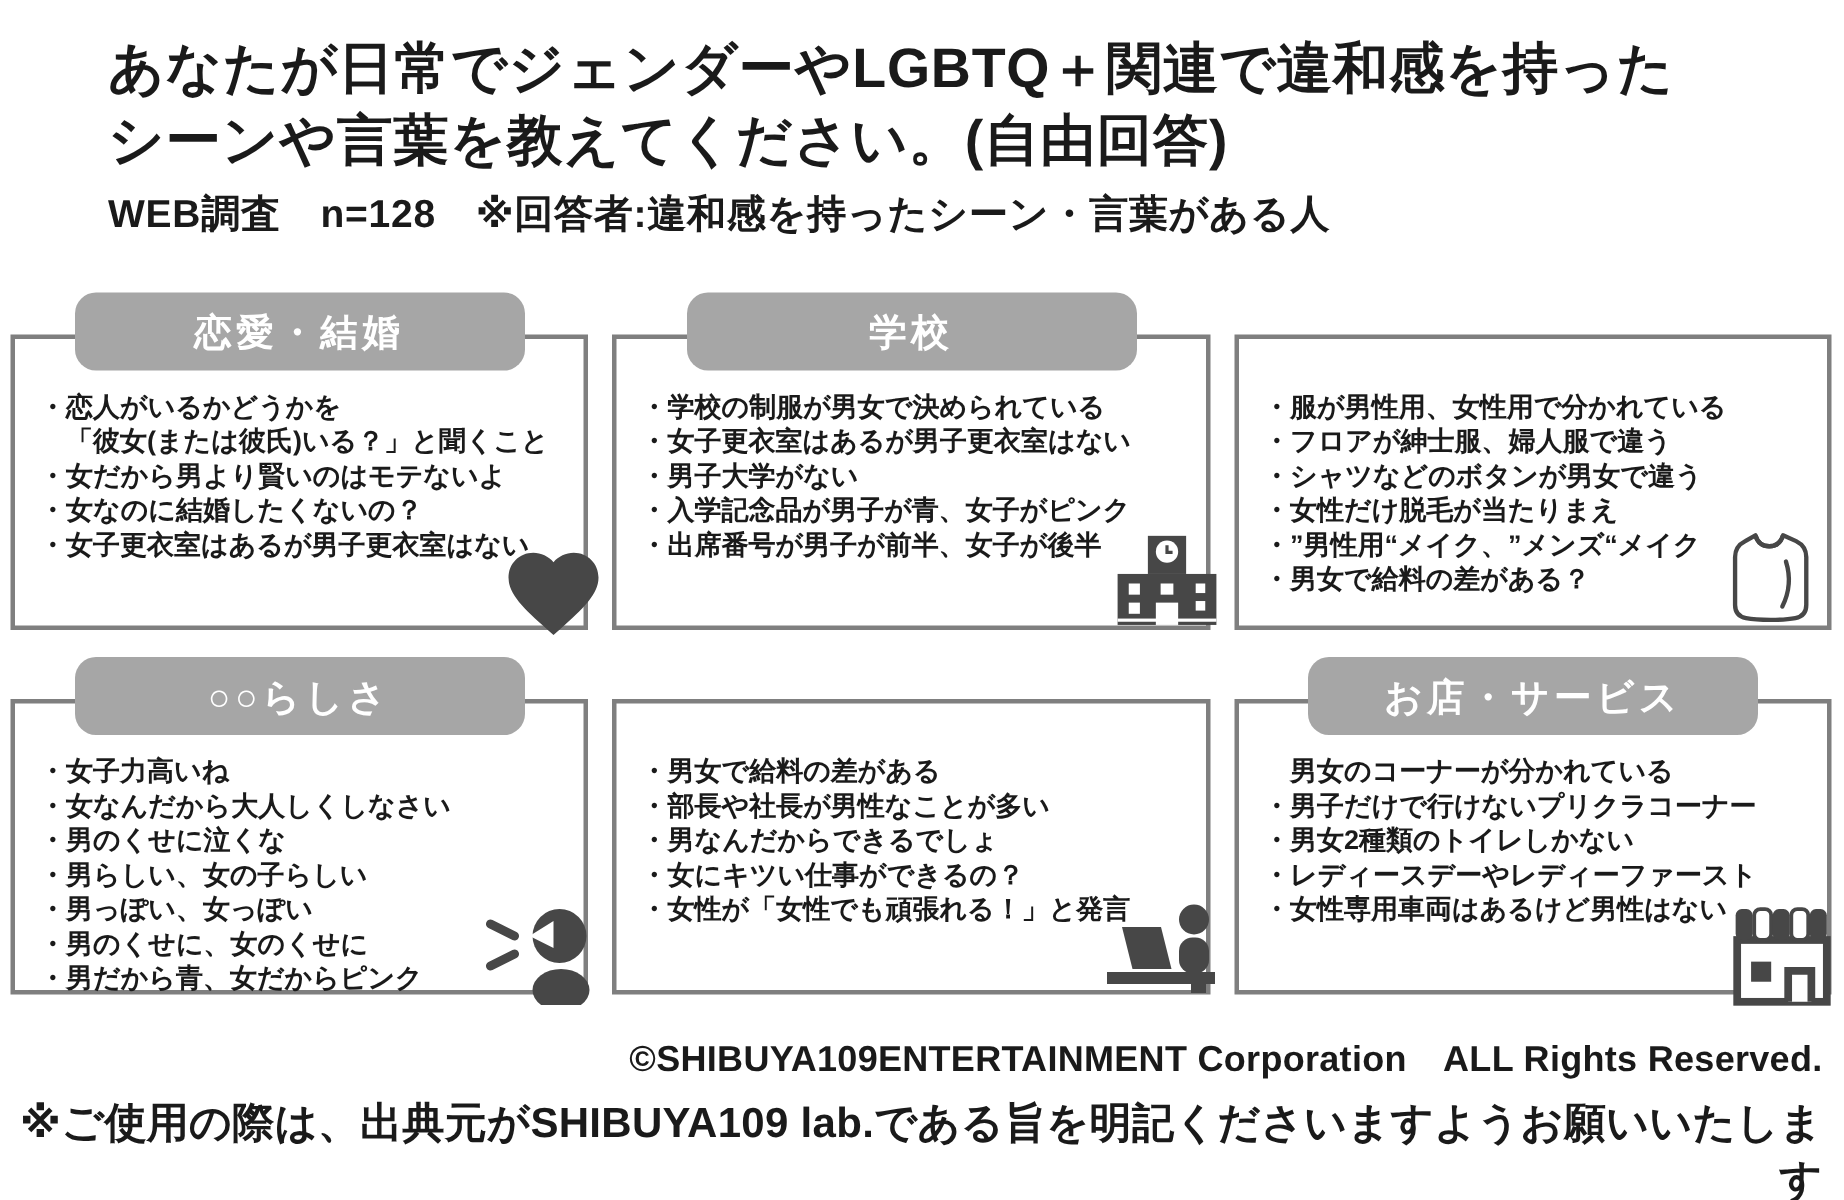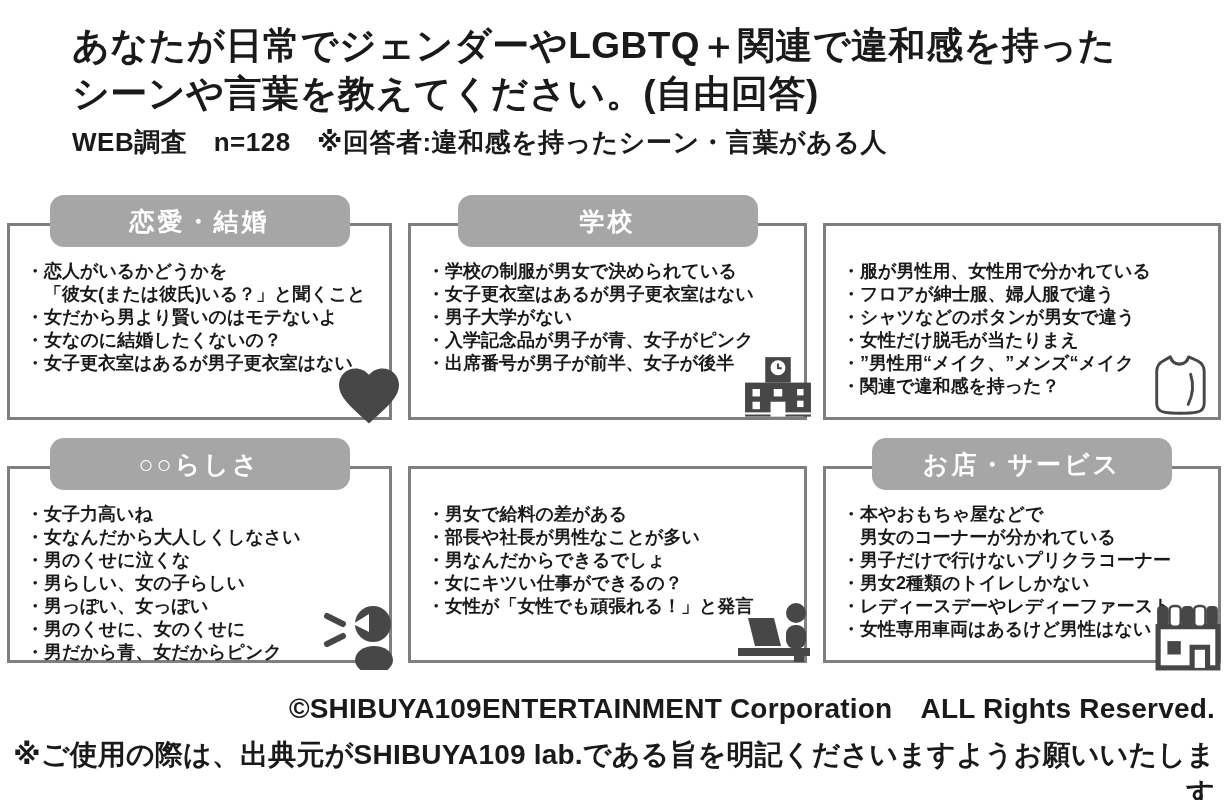--- a/index.html
+++ b/index.html
@@ -42,21 +42,21 @@
 
   .boxicon{position:absolute;z-index:3;color:var(--icon);line-height:0;}
   .icon-heart{right:-16px;bottom:-10px;}
   .icon-school{right:-8px;bottom:-4px;}
   .icon-shirt{right:8px;bottom:2px;}
   .icon-shout{right:-12px;bottom:-10px;}
   .icon-laptop{right:-14px;bottom:-4px;}
   .icon-store{right:-4px;bottom:-12px;}
 
   .footer{position:absolute;right:14px;top:690px;text-align:right;}
-  .footer-line1{font-size:28px;font-weight:800;letter-spacing:.2px;}
+  .footer-line1{font-size:24px;font-weight:800;letter-spacing:.2px;}
   .footer-line2{margin-top:8px;font-size:28px;font-weight:800;letter-spacing:.2px;}
 </style>
 </head>
 <body>
 
 <div class="page">
 
   <div class="titleblock">
     <div class="title-line">あなたが日常でジェンダーやLGBTQ＋関連で違和感を持った</div>
     <div class="title-line">シーンや言葉を教えてください。(自由回答)</div>
@@ -116,21 +116,21 @@
     </div>
 
     <div class="cell">
       <div class="box">
         <div class="items">
             <div class="line"><span class="bullet">・</span><span>服が男性用、女性用で分かれている</span></div>
             <div class="line"><span class="bullet">・</span><span>フロアが紳士服、婦人服で違う</span></div>
             <div class="line"><span class="bullet">・</span><span>シャツなどのボタンが男女で違う</span></div>
             <div class="line"><span class="bullet">・</span><span>女性だけ脱毛が当たりまえ</span></div>
             <div class="line"><span class="bullet">・</span><span>”男性用“メイク、”メンズ“メイク</span></div>
-            <div class="line"><span class="bullet">・</span><span>関連で違和感を持った？</span></div>
+            <div class="line"><span class="bullet">・</span><span>男女で給料の差がある？</span></div>
           </div>
         <span class="boxicon icon-shirt">
           <svg width="62" height="62" viewBox="0 0 64 64">
             <path d="M23 4c1.5 5 5 7.5 9.5 7.5S40.5 9 42 4l9 4c5 2.5 7 6 7 11v33c0 5-2.5 8-7.5 9-8 1.6-26 1.6-34 0C11.5 60 9 57 9 52V19c0-5 2-8.5 7-11l7-4z" fill="#fff" stroke="currentColor" stroke-width="3" stroke-linejoin="round"></path>
             <path d="M23 4c1.5 5 5 7.5 9.5 7.5S40.5 9 42 4" fill="none" stroke="currentColor" stroke-width="3"></path>
             <path d="M44 22c3.5 11 2.5 21-2.5 31" fill="none" stroke="currentColor" stroke-width="3" stroke-linecap="round"></path>
           </svg>
         </span>
       </div>
     </div>
@@ -181,21 +181,20 @@
         </span>
       </div>
     </div>
 
     <div class="cell">
       <div class="chip">
         <span class="chip-label">お店・サービス</span>
       </div>
       <div class="box">
         <div class="items">
-            <div class="line"><span class="bullet">・</span><span>本やおもちゃ屋などで</span></div>
             <div class="line cont"><span>男女のコーナーが分かれている</span></div>
             <div class="line"><span class="bullet">・</span><span>男子だけで行けないプリクラコーナー</span></div>
             <div class="line"><span class="bullet">・</span><span>男女2種類のトイレしかない</span></div>
             <div class="line"><span class="bullet">・</span><span>レディースデーやレディーファースト</span></div>
             <div class="line"><span class="bullet">・</span><span>女性専用車両はあるけど男性はない</span></div>
           </div>
         <span class="boxicon icon-store">
           <svg width="68" height="68" viewBox="0 0 66 66">
             <rect x="4" y="22" width="58" height="40" fill="#fff" stroke="currentColor" stroke-width="5"></rect>
             <rect x="3" y="2" width="11" height="20" rx="4" fill="currentColor"></rect>

